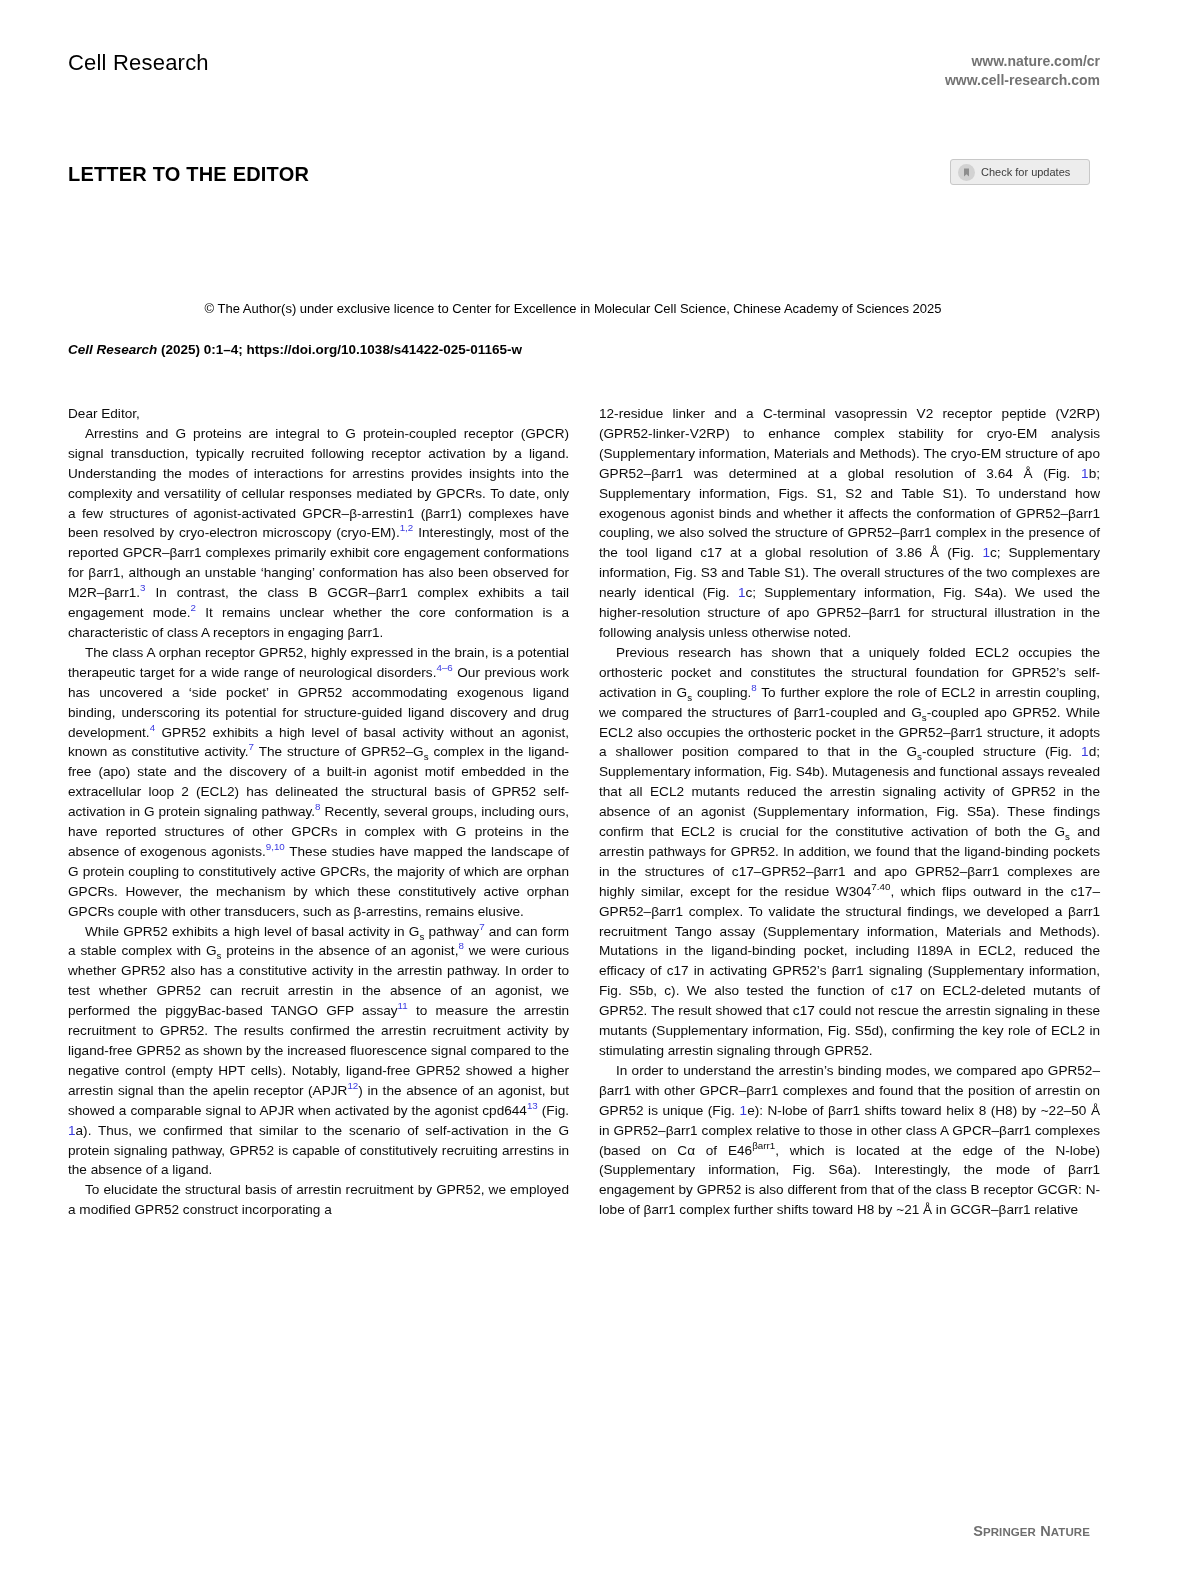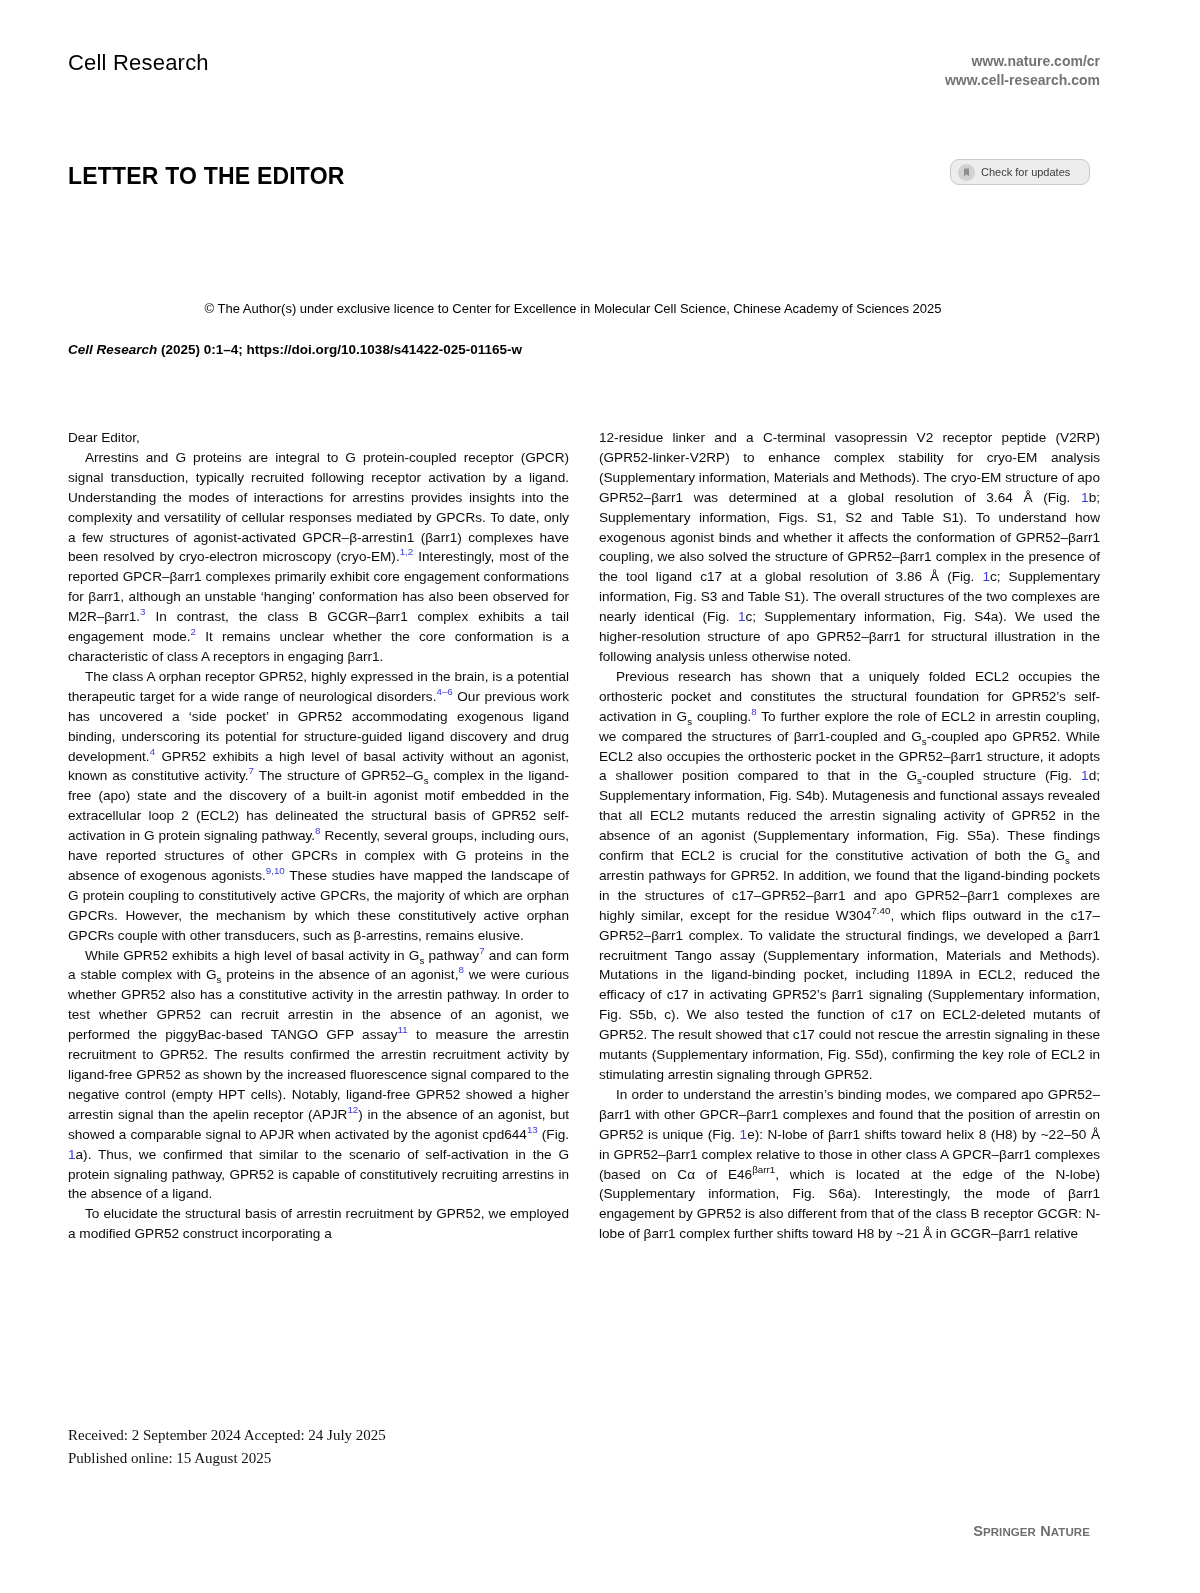--- a/index.html
+++ b/index.html
@@ -46,21 +46,21 @@
     color: #737373;
   }
 
   
   .updates-badge {
     position: absolute;
     left: 950px; top: 159px;
     width: 140px; height: 26px;
     background: #ededed;
     border: 1px solid #c8c8c8;
-    border-radius: 9px;
+    border-radius: 3px;
     display: flex;
     align-items: center;
     gap: 6px;
     padding: 0 7px;
     box-sizing: border-box;
   }
   .updates-badge .mark {
     width: 17px; height: 17px;
     border-radius: 50%;
     background: #d2d2d2;
@@ -74,21 +74,21 @@
     font-size: 11px;
     color: #3c3c3c;
     white-space: nowrap;
     line-height: 1;
   }
 
   
   .article-type {
     position: absolute;
     left: 68px; top: 163px;
-    font-size: 23px;
+    font-size: 20px;
     font-weight: bold;
     letter-spacing: 0.2px;
   }
 
   
   .title {
     position: absolute;
     left: 66px; top: 192px;
     width: 880px;
     font-size: 33px;
@@ -121,21 +121,20 @@
   .citation .jn { font-style: italic; }
 
   
   .cols {
     position: absolute;
     left: 68px; top: 404px;
     width: 1032px;
     height: 980px;
     display: flex;
     gap: 30px;
-    margin-top: 24px;
   }
   .col {
     width: 501px;
     font-size: 13.6px;
     line-height: 1.465;
     text-align: justify;
     text-justify: inter-word;
     hyphens: manual;
     color: #0c0c0c;
   }
@@ -222,22 +221,18 @@
         <p class="indent">While GPR52 exhibits a high level of basal activity in G<sub class="pl">s</sub> pathway<sup class="ref">7</sup> and can form a stable complex with G<sub class="pl">s</sub> proteins in the absence of an agonist,<sup class="ref">8</sup> we were curious whether GPR52 also has a constitutive activity in the arrestin pathway. In order to test whether GPR52 can recruit arrestin in the absence of an agonist, we performed the piggyBac-based TANGO GFP assay<sup class="ref">11</sup> to measure the arrestin recruitment to GPR52. The results confirmed the arrestin recruitment activity by ligand-free GPR52 as shown by the increased fluorescence signal compared to the negative control (empty HPT cells). Notably, ligand-free GPR52 showed a higher arrestin signal than the apelin receptor (APJR<sup class="ref">12</sup>) in the absence of an agonist, but showed a comparable signal to APJR when activated by the agonist cpd644<sup class="ref">13</sup> (Fig. <span class="figref">1</span>a). Thus, we confirmed that similar to the scenario of self-activation in the G protein signaling pathway, GPR52 is capable of constitutively recruiting arrestins in the absence of a ligand.</p>
         <p class="indent">To elucidate the structural basis of arrestin recruitment by GPR52, we employed a modified GPR52 construct incorporating a</p>
       </div>
     <div class="col" id="col-right">
         <p>12-residue linker and a C-terminal vasopressin V2 receptor peptide (V2RP) (GPR52-linker-V2RP) to enhance complex stability for cryo-EM analysis (Supplementary information, Materials and Methods). The cryo-EM structure of apo GPR52–βarr1 was determined at a global resolution of 3.64 Å (Fig. <span class="figref">1</span>b; Supplementary information, Figs. S1, S2 and Table S1). To understand how exogenous agonist binds and whether it affects the conformation of GPR52–βarr1 coupling, we also solved the structure of GPR52–βarr1 complex in the presence of the tool ligand c17 at a global resolution of 3.86 Å (Fig. <span class="figref">1</span>c; Supplementary information, Fig. S3 and Table S1). The overall structures of the two complexes are nearly identical (Fig. <span class="figref">1</span>c; Supplementary information, Fig. S4a). We used the higher-resolution structure of apo GPR52–βarr1 for structural illustration in the following analysis unless otherwise noted.</p>
         <p class="indent">Previous research has shown that a uniquely folded ECL2 occupies the orthosteric pocket and constitutes the structural foundation for GPR52’s self-activation in G<sub class="pl">s</sub> coupling.<sup class="ref">8</sup> To further explore the role of ECL2 in arrestin coupling, we compared the structures of βarr1-coupled and G<sub class="pl">s</sub>-coupled apo GPR52. While ECL2 also occupies the orthosteric pocket in the GPR52–βarr1 structure, it adopts a shallower position compared to that in the G<sub class="pl">s</sub>-coupled structure (Fig. <span class="figref">1</span>d; Supplementary information, Fig. S4b). Mutagenesis and functional assays revealed that all ECL2 mutants reduced the arrestin signaling activity of GPR52 in the absence of an agonist (Supplementary information, Fig. S5a). These findings confirm that ECL2 is crucial for the constitutive activation of both the G<sub class="pl">s</sub> and arrestin pathways for GPR52. In addition, we found that the ligand-binding pockets in the structures of c17–GPR52–βarr1 and apo GPR52–βarr1 complexes are highly similar, except for the residue W304<sup class="pl">7.40</sup>, which flips outward in the c17–GPR52–βarr1 complex. To validate the structural findings, we developed a βarr1 recruitment Tango assay (Supplementary information, Materials and Methods). Mutations in the ligand-binding pocket, including I189A in ECL2, reduced the efficacy of c17 in activating GPR52’s βarr1 signaling (Supplementary information, Fig. S5b, c). We also tested the function of c17 on ECL2-deleted mutants of GPR52. The result showed that c17 could not rescue the arrestin signaling in these mutants (Supplementary information, Fig. S5d), confirming the key role of ECL2 in stimulating arrestin signaling through GPR52.</p>
         <p class="indent">In order to understand the arrestin’s binding modes, we compared apo GPR52–βarr1 with other GPCR–βarr1 complexes and found that the position of arrestin on GPR52 is unique (Fig. <span class="figref">1</span>e): N-lobe of βarr1 shifts toward helix 8 (H8) by ~22–50 Å in GPR52–βarr1 complex relative to those in other class A GPCR–βarr1 complexes (based on Cα of E46<sup class="pl">βarr1</sup>, which is located at the edge of the N-lobe) (Supplementary information, Fig. S6a). Interestingly, the mode of βarr1 engagement by GPR52 is also different from that of the class B receptor GCGR: N-lobe of βarr1 complex further shifts toward H8 by ~21 Å in GCGR–βarr1 relative</p>
       </div>
   </div>
 
-  <div class="received">
-    <div>Received: 2 September 2024 Accepted: 24 July 2025</div>
-    <div>Published online: 15 August 2025</div>
-  </div>
 
   <div class="springer">
     <span>S</span><span class="sc">PRINGER</span>&nbsp;<span>N</span><span class="sc">ATURE</span>
   </div>
 
 </div>
 
 </body></html>

